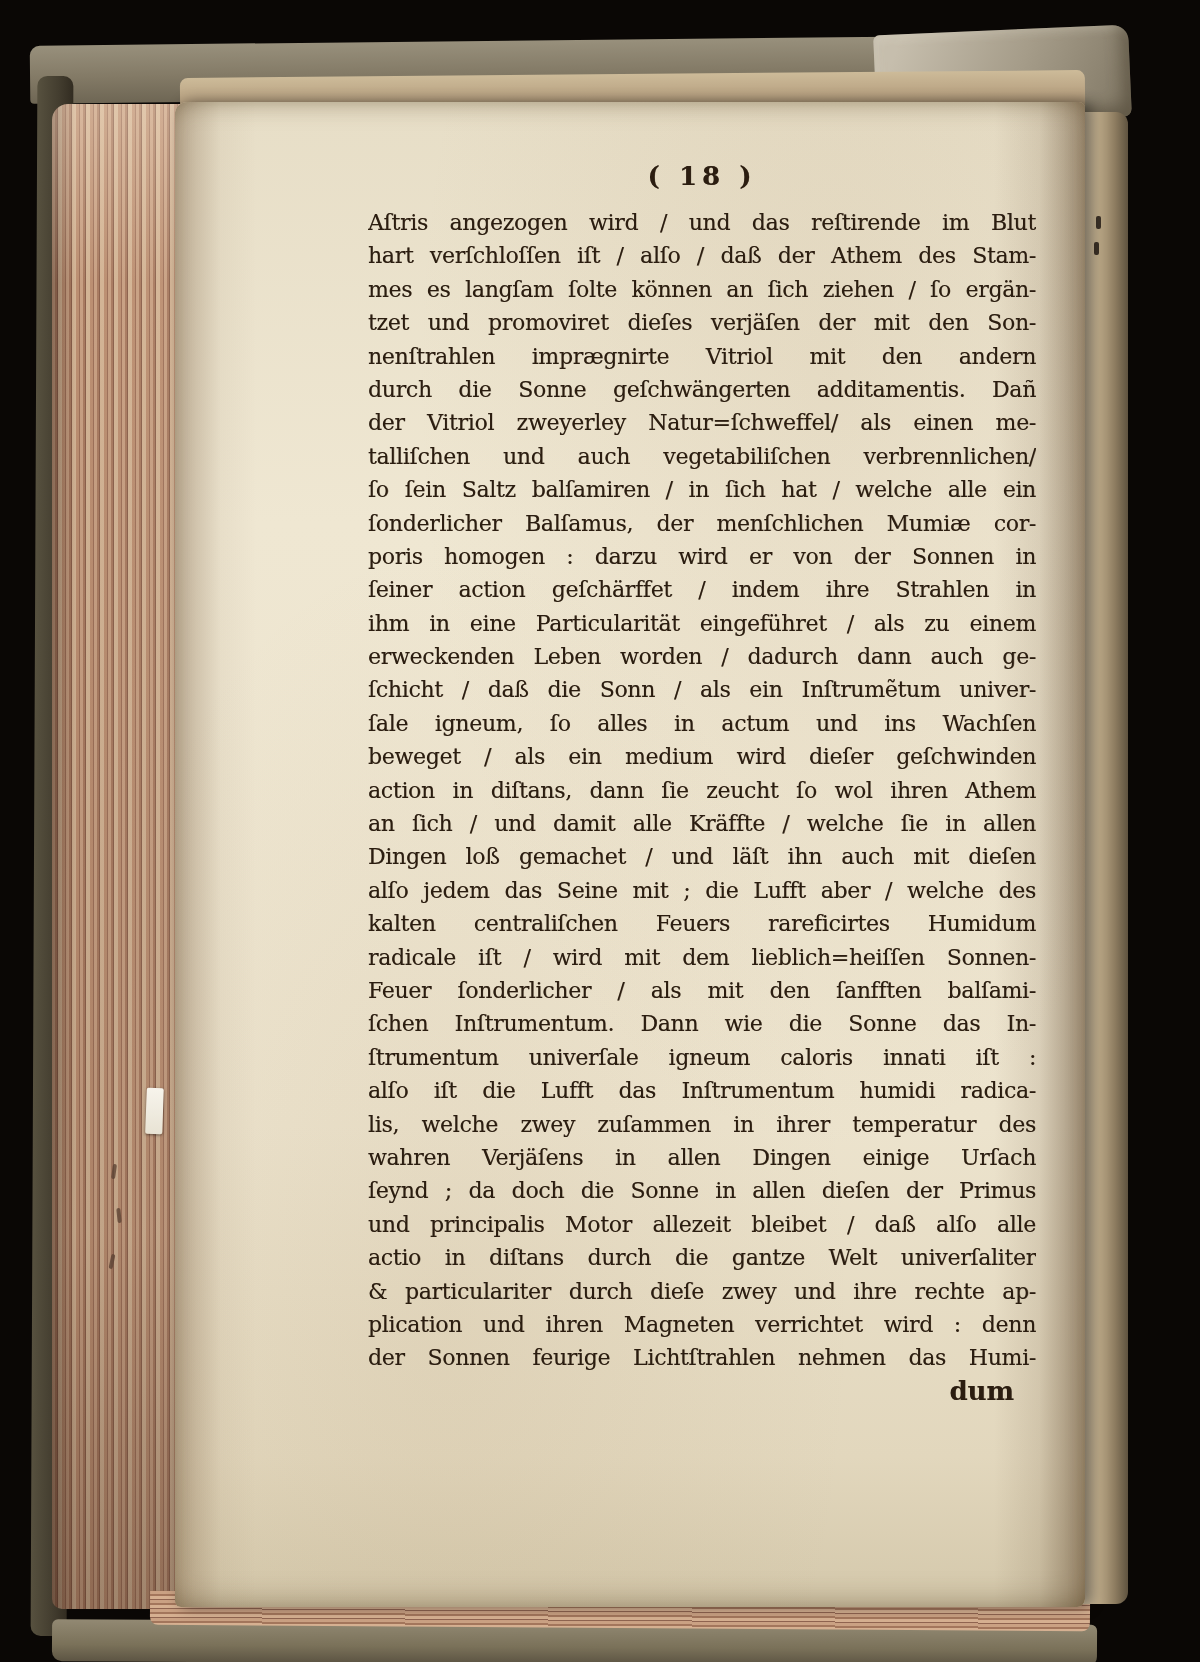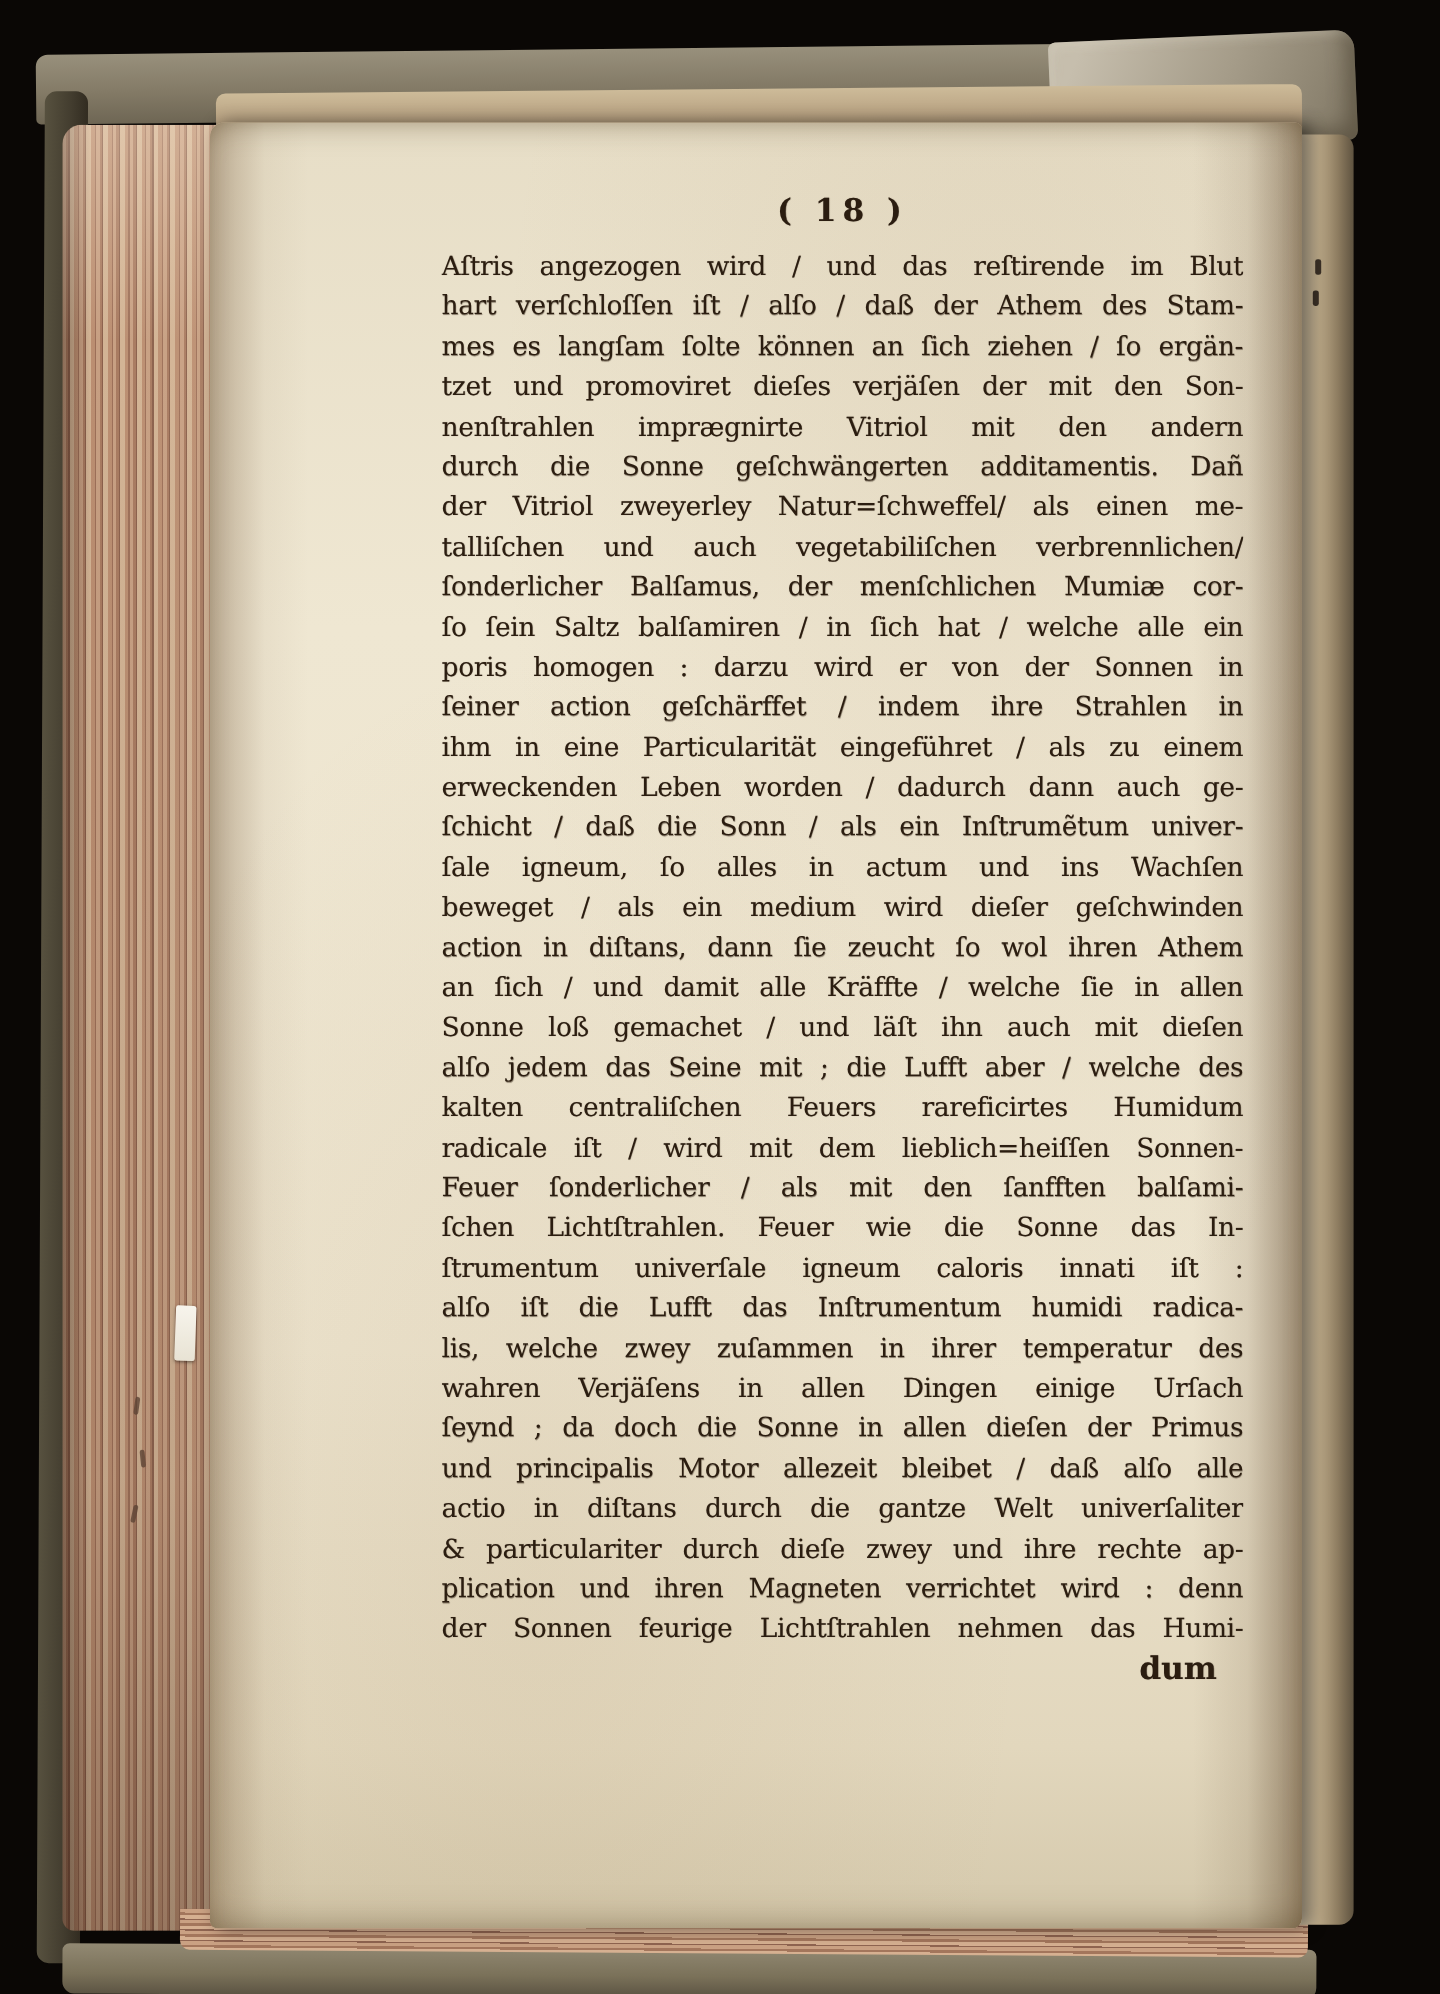--- a/index.html
+++ b/index.html
@@ -165,37 +165,37 @@
     <div class="page-header">( 18 )</div>
     <div id="text-lines">
         <div class="line">Aſtris angezogen wird / und das reſtirende im Blut</div>
         <div class="line">hart verſchloſſen iſt / alſo / daß der Athem des Stam-</div>
         <div class="line">mes es langſam ſolte können an ſich ziehen / ſo ergän-</div>
         <div class="line">tzet und promoviret dieſes verjäſen der mit den Son-</div>
         <div class="line">nenſtrahlen imprægnirte Vitriol mit den andern</div>
         <div class="line">durch die Sonne geſchwängerten additamentis. Dañ</div>
         <div class="line">der Vitriol zweyerley Natur=ſchweffel/ als einen me-</div>
         <div class="line">talliſchen und auch vegetabiliſchen verbrennlichen/</div>
+        <div class="line">ſo ſein Saltz balſamiren / in ſich hat / welche alle ein</div>
         <div class="line">ſonderlicher Balſamus, der menſchlichen Mumiæ cor-</div>
-        <div class="line">ſo ſein Saltz balſamiren / in ſich hat / welche alle ein</div>
         <div class="line">poris homogen : darzu wird er von der Sonnen in</div>
         <div class="line">ſeiner action geſchärffet / indem ihre Strahlen in</div>
         <div class="line">ihm in eine Particularität eingeführet / als zu einem</div>
         <div class="line">erweckenden Leben worden / dadurch dann auch ge-</div>
         <div class="line">ſchicht / daß die Sonn / als ein Inſtrumẽtum univer-</div>
         <div class="line">ſale igneum, ſo alles in actum und ins Wachſen</div>
         <div class="line">beweget / als ein medium wird dieſer geſchwinden</div>
         <div class="line">action in diſtans, dann ſie zeucht ſo wol ihren Athem</div>
         <div class="line">an ſich / und damit alle Kräffte / welche ſie in allen</div>
-        <div class="line">Sonne loß gemachet / und läſt ihn auch mit dieſen</div>
+        <div class="line">Dingen loß gemachet / und läſt ihn auch mit dieſen</div>
         <div class="line">alſo jedem das Seine mit ; die Lufft aber / welche des</div>
         <div class="line">kalten centraliſchen Feuers rareficirtes Humidum</div>
         <div class="line">radicale iſt / wird mit dem lieblich=heiſſen Sonnen-</div>
         <div class="line">Feuer ſonderlicher / als mit den ſanfften balſami-</div>
-        <div class="line">ſchen Lichtſtrahlen. Feuer wie die Sonne das In-</div>
+        <div class="line">ſchen Inſtrumentum. Dann wie die Sonne das In-</div>
         <div class="line">ſtrumentum univerſale igneum caloris innati iſt :</div>
         <div class="line">alſo iſt die Lufft das Inſtrumentum humidi radica-</div>
         <div class="line">lis, welche zwey zuſammen in ihrer temperatur des</div>
         <div class="line">wahren Verjäſens in allen Dingen einige Urſach</div>
         <div class="line">ſeynd ; da doch die Sonne in allen dieſen der Primus</div>
         <div class="line">und principalis Motor allezeit bleibet / daß alſo alle</div>
         <div class="line">actio in diſtans durch die gantze Welt univerſaliter</div>
         <div class="line">&amp; particulariter durch dieſe zwey und ihre rechte ap-</div>
         <div class="line">plication und ihren Magneten verrichtet wird : denn</div>
         <div class="line">der Sonnen feurige Lichtſtrahlen nehmen das Humi-</div>

